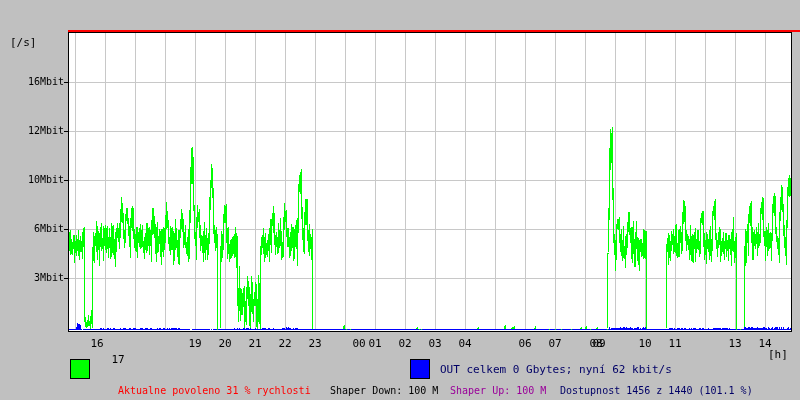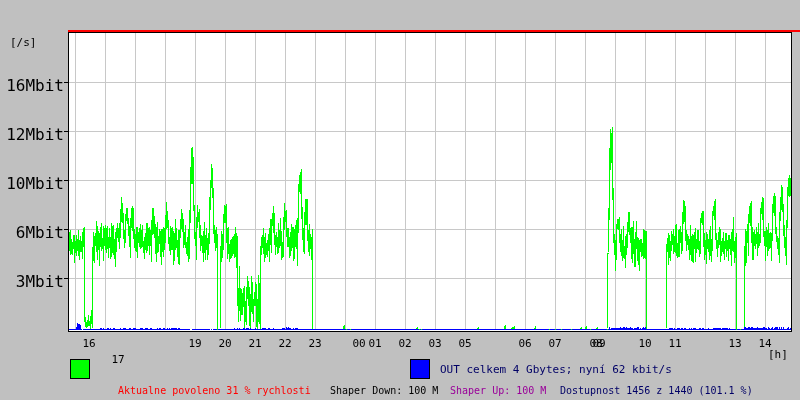--- a/index.html
+++ b/index.html
@@ -13,21 +13,21 @@
     position:absolute;left:68px;top:11px;
     font-size:11.6px;font-weight:bold;white-space:pre;letter-spacing:0;
   }
   .unit-label{position:absolute;font-size:11px;white-space:pre;}
   .plot{
     position:absolute;left:68px;top:32px;width:724px;height:300px;
     background:#fff;border:1px solid #000;box-sizing:border-box;
   }
   .redline{position:absolute;left:68px;top:30px;width:732px;height:2px;background:#ff0000;}
   .plot-svg{position:absolute;left:69px;top:33px;}
-  .ylab{position:absolute;left:0;width:64px;text-align:right;font-size:16px;white-space:pre;}
+  .ylab{position:absolute;left:0;width:64px;text-align:right;font-size:10px;white-space:pre;}
   .ytick{position:absolute;width:4px;height:1px;background:#000;left:64px;}
   .xlab{position:absolute;width:22px;text-align:center;font-size:11px;white-space:pre;top:337px;}
   .hunit{position:absolute;left:768px;top:348px;font-size:11px;white-space:pre;}
   .swatch{position:absolute;width:20px;height:20px;border:1px solid #000;box-sizing:border-box;top:359px;}
   .leg-text{position:absolute;top:363px;font-size:11px;white-space:pre;color:#000066;}
   .status span{position:absolute;top:385px;font-size:10px;white-space:pre;}
 </style>
 </head>
 <body>
 
@@ -52,48 +52,48 @@
       <div class="ylab" style="top: 125px;">12Mbit</div>
       <div class="ytick" style="top: 131px;"></div>
       <div class="ylab" style="top: 174px;">10Mbit</div>
       <div class="ytick" style="top: 180px;"></div>
       <div class="ylab" style="top: 223px;">6Mbit</div>
       <div class="ytick" style="top: 229px;"></div>
       <div class="ylab" style="top: 272px;">3Mbit</div>
       <div class="ytick" style="top: 278px;"></div>
     </div>
   <div id="x-labels">
-      <div class="xlab" style="left: 78px;">16</div>
+      <div class="xlab" style="left: 86px;">16</div>
       <div class="xlab" style="left: 107px; margin-top: 16px;">17</div>
       <div class="xlab" style="left: 184px;">19</div>
       <div class="xlab" style="left: 214px;">20</div>
       <div class="xlab" style="left: 244px;">21</div>
       <div class="xlab" style="left: 274px;">22</div>
       <div class="xlab" style="left: 304px;">23</div>
       <div class="xlab" style="left: 348px;">00</div>
       <div class="xlab" style="left: 364px;">01</div>
       <div class="xlab" style="left: 394px;">02</div>
       <div class="xlab" style="left: 424px;">03</div>
-      <div class="xlab" style="left: 454px;">05</div>
+      <div class="xlab" style="left: 454px;">04</div>
       <div class="xlab" style="left: 514px;">06</div>
       <div class="xlab" style="left: 544px;">07</div>
       <div class="xlab" style="left: 585px;">08</div>
       <div class="xlab" style="left: 588px;">09</div>
       <div class="xlab" style="left: 634px;">10</div>
       <div class="xlab" style="left: 664px;">11</div>
       <div class="xlab" style="left: 724px;">13</div>
       <div class="xlab" style="left: 754px;">14</div>
     </div>
 
   <div class="hunit">[h]</div>
 
   <div class="swatch" style="left:70px;background:#00ff00;"></div>
 
   <div class="swatch" style="left:410px;background:#0000ff;"></div>
-  <div class="leg-text" style="left:440px;">OUT celkem 4 Gbytes; nyní 62 kbit/s</div>
+  <div class="leg-text" style="left:440px;">OUT celkem 0 Gbytes; nyní 62 kbit/s</div>
 
   <div class="status">
     <span style="left:118px;color:#ff0000;">Aktualne povoleno 31 % rychlosti</span>
     <span style="left:330px;color:#000000;">Shaper Down: 100 M</span>
     <span style="left:450px;color:#990099;">Shaper Up: 100 M</span>
     <span style="left:560px;color:#000066;">Dostupnost 1456 z 1440 (101.1 %)</span>
   </div>
 
 </div>
 

